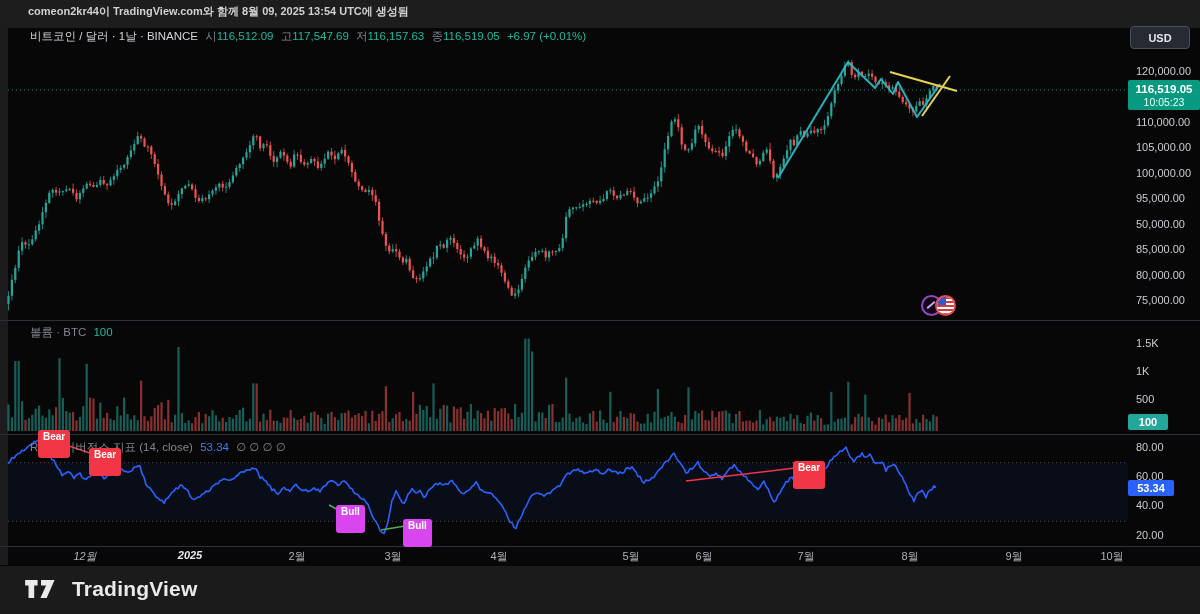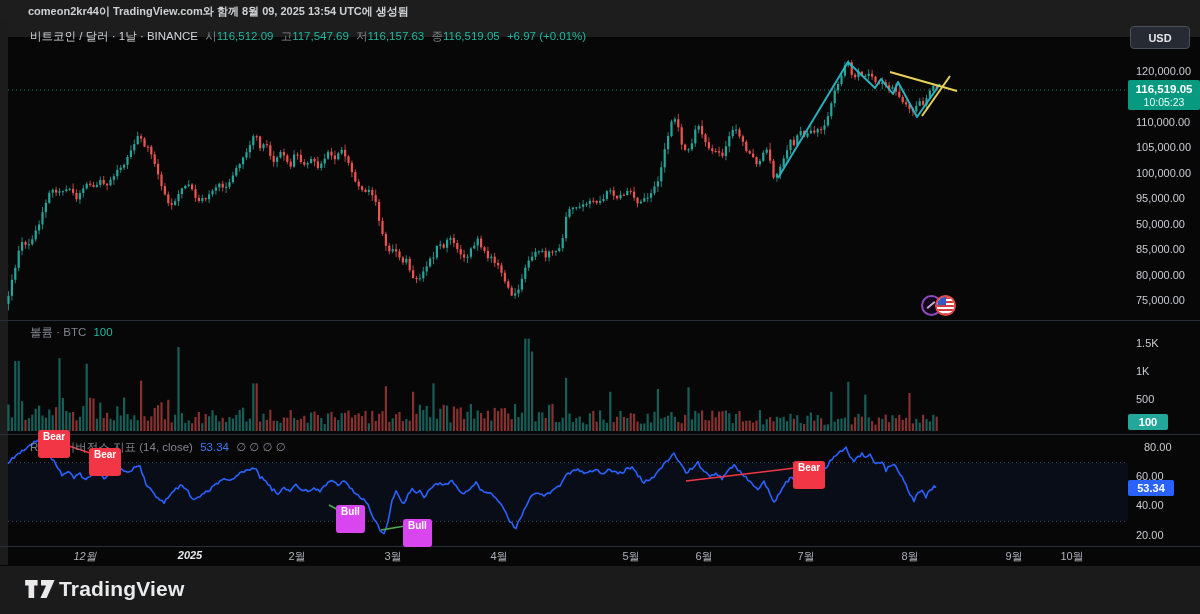--- a/index.html
+++ b/index.html
@@ -1,19 +1,19 @@
 <!DOCTYPE html>
 <html><head>
 <meta charset="utf-8">
 <style>
   html,body{margin:0;padding:0;background:#000;}
   #app{position:relative;width:1200px;height:614px;background:#070707;overflow:hidden;
        font-family:"Liberation Sans","DejaVu Sans",sans-serif;}
   
-  #attribution-bar{position:absolute;left:0;top:0;width:1200px;height:37px;background:#1d1d1d;
+  #attribution-bar{position:absolute;left:0;top:0;width:1200px;height:28px;background:#1d1d1d;
        color:#cfd0d2;font-size:11px;font-weight:bold;line-height:22px;padding-left:28px;box-sizing:border-box;}
   
   #left-spine{position:absolute;left:0;top:22px;width:8px;height:543px;background:#1c1c1c;}
   
   .pane-sep{position:absolute;left:0;width:1200px;height:1px;background:#2b2f38;}
   
   .legend{position:absolute;font-size:11.5px;color:#d3d5da;white-space:nowrap;z-index:5;}
   .legend .dim{color:#82858f;}
   .legend .up{color:#1db9a0;}
   .legend .blue{color:#3c7bf5;}
@@ -41,21 +41,21 @@
   
   #event-icons{position:absolute;left:921px;top:294px;width:44px;height:25px;z-index:6;}
   .ev-circle{position:absolute;width:21px;height:21px;border-radius:50%;box-sizing:border-box;top:1px;}
   #event-flag-purple{left:0;border:2.5px solid #8e4bbf;background:#12051a;}
   #event-flag-purple:after{content:"";position:absolute;left:3px;top:7px;width:10px;height:2px;background:#c9a7e0;transform:rotate(-40deg);}
   #event-flag-us{left:14px;border:2.5px solid #e24a4a;overflow:hidden;background:#fff;}
   .us-flag{position:absolute;inset:0;background:repeating-linear-gradient(#d23c3c 0 2px,#fff 2px 4px);}
   .us-canton{position:absolute;left:0;top:0;width:9px;height:8px;background:#3458c8;}
   
   #footer-bar{position:absolute;left:0;top:566px;width:1200px;height:48px;background:#1b1b1b;z-index:5;}
-  #tv-logo{position:absolute;left:24px;top:10px;display:flex;align-items:center;gap:1px;}
+  #tv-logo{position:absolute;left:24px;top:10px;display:flex;align-items:center;gap:14px;}
   #tv-logo-text{color:#e9eaec;font-size:21px;font-weight:bold;letter-spacing:.2px;}
   svg#chart-svg{position:absolute;left:0;top:0;z-index:1;}
 </style>
 </head>
 <body>
 
 <div id="app">
 
   <div id="attribution-bar">comeon2kr44이 TradingView.com와 함께 8월 09, 2025 13:54 UTC에 생성됨</div>
 
@@ -929,37 +929,37 @@
       <div class="tick" style="top: 141px;">105,000.00</div>
       <div class="tick" style="top: 167px;">100,000.00</div>
       <div class="tick" style="top: 192px;">95,000.00</div>
       <div class="tick" style="top: 218px;">50,000.00</div>
       <div class="tick" style="top: 243px;">85,000.00</div>
       <div class="tick" style="top: 269px;">80,000.00</div>
       <div class="tick" style="top: 294px;">75,000.00</div>
       <div class="tick" style="top: 337px;">1.5K</div>
       <div class="tick" style="top: 365px;">1K</div>
       <div class="tick" style="top: 393px;">500</div>
-      <div class="tick" style="top: 441px; margin-left: 8px;">80.00</div>
+      <div class="tick" style="top: 441px;">80.00</div>
       <div class="tick" style="top: 470px;">60.00</div>
       <div class="tick" style="top: 499px;">40.00</div>
       <div class="tick" style="top: 529px;">20.00</div>
     </div>
   <div id="time-layer">
       <div class="month-label" style="left: 85px; font-style: italic;">12월</div>
       <div class="month-label bold" style="left: 190px;">2025</div>
       <div class="month-label" style="left: 297px;">2월</div>
       <div class="month-label" style="left: 393px;">3월</div>
       <div class="month-label" style="left: 499px;">4월</div>
       <div class="month-label" style="left: 631px; text-align: center;">5월</div>
       <div class="month-label" style="left: 704px;">6월</div>
       <div class="month-label" style="left: 806px;">7월</div>
       <div class="month-label" style="left: 910px;">8월</div>
       <div class="month-label" style="left: 1014px;">9월</div>
-      <div class="month-label" style="left: 1072px; text-align: center;">10월</div>
+      <div class="month-label" style="left: 1112px; text-align: center;">10월</div>
     </div>
 
   <div id="current-price-tag" class="price-tag">
     <div class="p">116,519.05</div>
     <div class="t">10:05:23</div>
   </div>
   <div id="volume-tag" class="price-tag">100</div>
   <div id="rsi-tag" class="price-tag">53.34</div>
 
   <div id="badge-layer">

